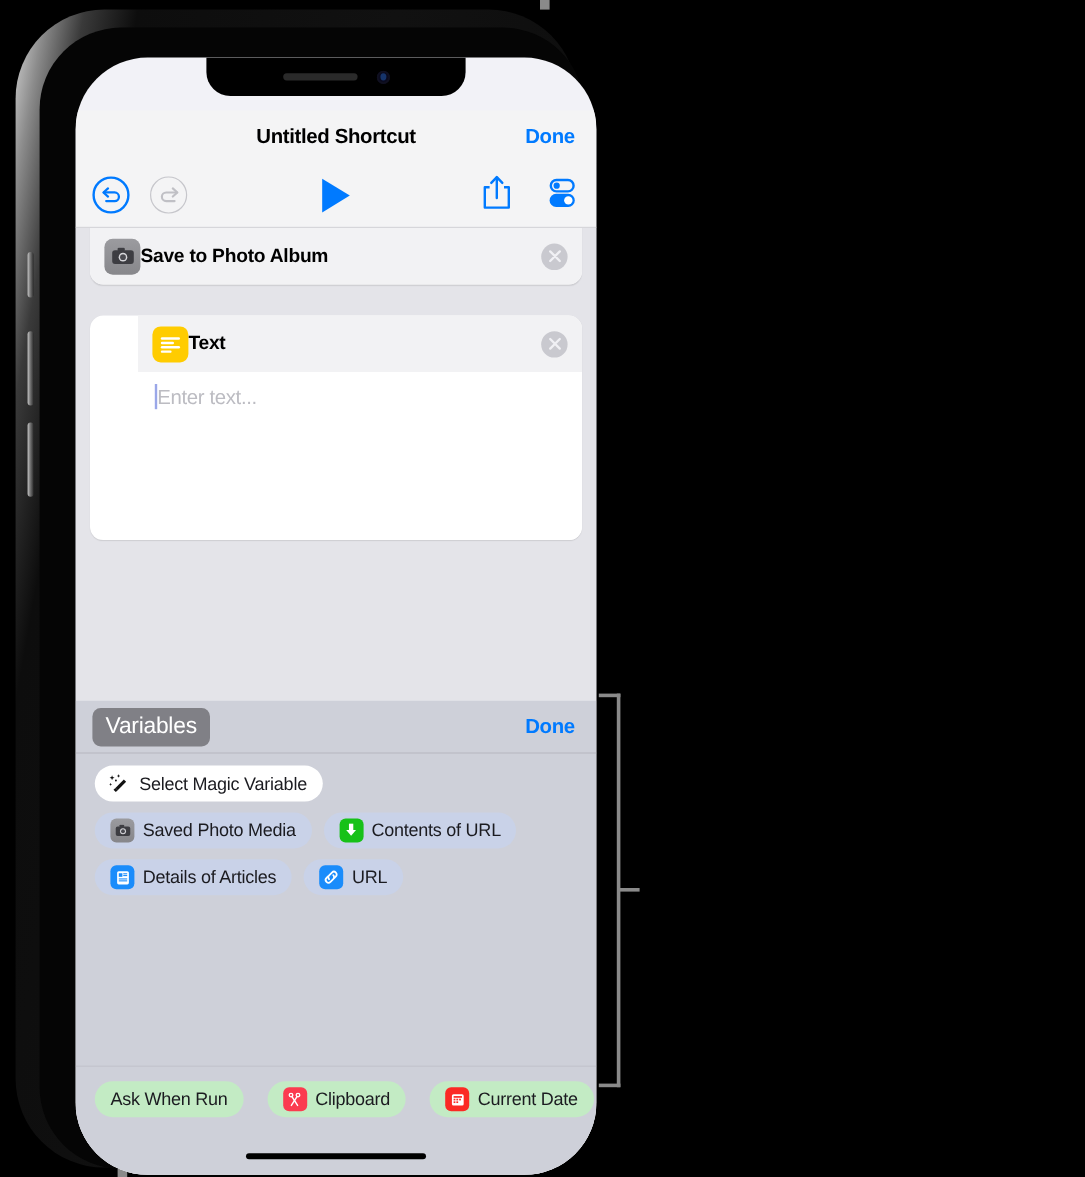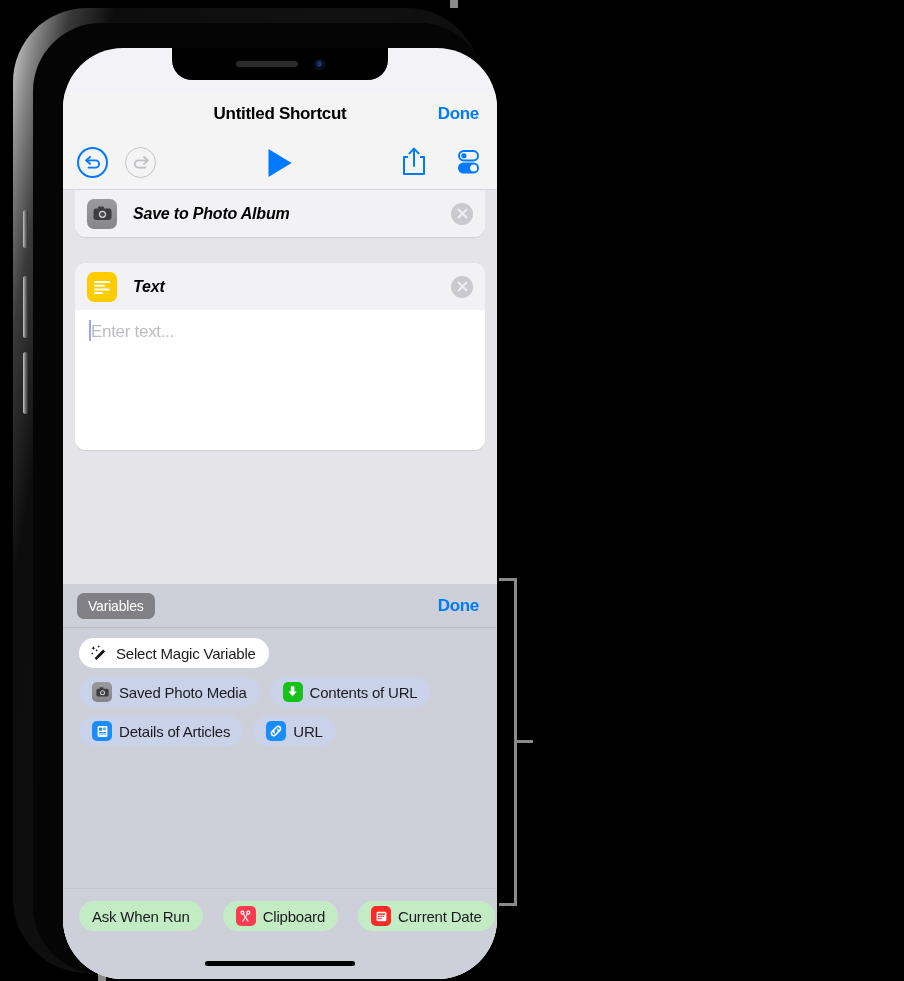--- a/index.html
+++ b/index.html
@@ -144,21 +144,21 @@
     padding: 0 12px 0 12px;
     position: relative;
   }
   .card-header.topcut { border-top-left-radius:0; border-top-right-radius:0; }
   .act-icon {
     width: 30px; height: 30px; border-radius: 7px;
     display:flex; align-items:center; justify-content:center; flex: 0 0 auto;
   }
   .act-icon.cam { background: linear-gradient(180deg,#9b9b9f,#87878b); }
   .act-icon.txt { background: #ffcc00; }
-  .act-title { margin-left: 16px; font-size: 16px; font-weight: bold; color: #000; letter-spacing:-0.2px;font-style:italic;}
+  .act-title { margin-left: 0; font-size: 16px; font-weight: bold; color: #000; letter-spacing:-0.2px;}
   .clear-x {
     position:absolute; right: 12px; top:50%; transform:translateY(-50%);
     width: 22px; height:22px; border-radius:50%;
     background:#c9c9cf;
     display:flex; align-items:center; justify-content:center;
   }
   .param-row {
     height: 46px; display:flex; align-items:center; justify-content:space-between;
     padding: 0 16px; background:#fff;
   }
@@ -182,21 +182,21 @@
     background: #ced0d9;
     z-index: 20;
   }
   .var-bar {
     height: 44px; display:flex; align-items:center; position:relative;
     border-bottom: 0.5px solid #b9bbc4;
   }
   .var-tab {
     margin-left: 14px;
     background: #808086; color:#fff;
-    font-size: 14px; letter-spacing:-0.2px;
+    font-size: 19px; letter-spacing:-0.2px;
     padding: 5px 11px; border-radius: 7px;
   }
   .var-done {
     position:absolute; right: 18px;
     font-size: 17px; font-weight: bold; color:#007aff; letter-spacing:-0.3px;
   }
   .var-body { padding: 10px 0 16px 0; position: relative; height: 351px; }
   .chip-row { display:flex; flex-wrap: nowrap; gap: 10px; padding: 0 16px; margin-bottom: 9px; }
   .chip {
     display:flex; align-items:center; gap: 7px;
@@ -321,21 +321,21 @@
               </div>
               <div class="act-title">Save to Photo Album</div>
               <div class="clear-x">
                 <svg width="11" height="11" viewBox="0 0 11 11">
                   <path d="M1.5 1.5 L9.5 9.5 M9.5 1.5 L1.5 9.5" stroke="#f0f0f4" stroke-width="1.9" stroke-linecap="round"></path>
                 </svg>
               </div>
             </div>
           </div>
 
-          <div class="action-card" style="margin-top:26px;">
+          <div class="action-card" style="margin-top:26px;padding-left:40px;">
             <div class="card-header">
               <div class="act-icon txt">
                 <svg width="18" height="14" viewBox="0 0 18 14">
                   <rect x="1" y="1" width="16" height="2.1" rx="1.05" fill="#fff"></rect>
                   <rect x="1" y="4.7" width="11" height="2.1" rx="1.05" fill="#fff"></rect>
                   <rect x="1" y="8.4" width="16" height="2.1" rx="1.05" fill="#fff"></rect>
                   <rect x="1" y="12.1" width="9" height="2.1" rx="1.05" fill="#fff"></rect>
                 </svg>
               </div>
               <div class="act-title">Text</div>

